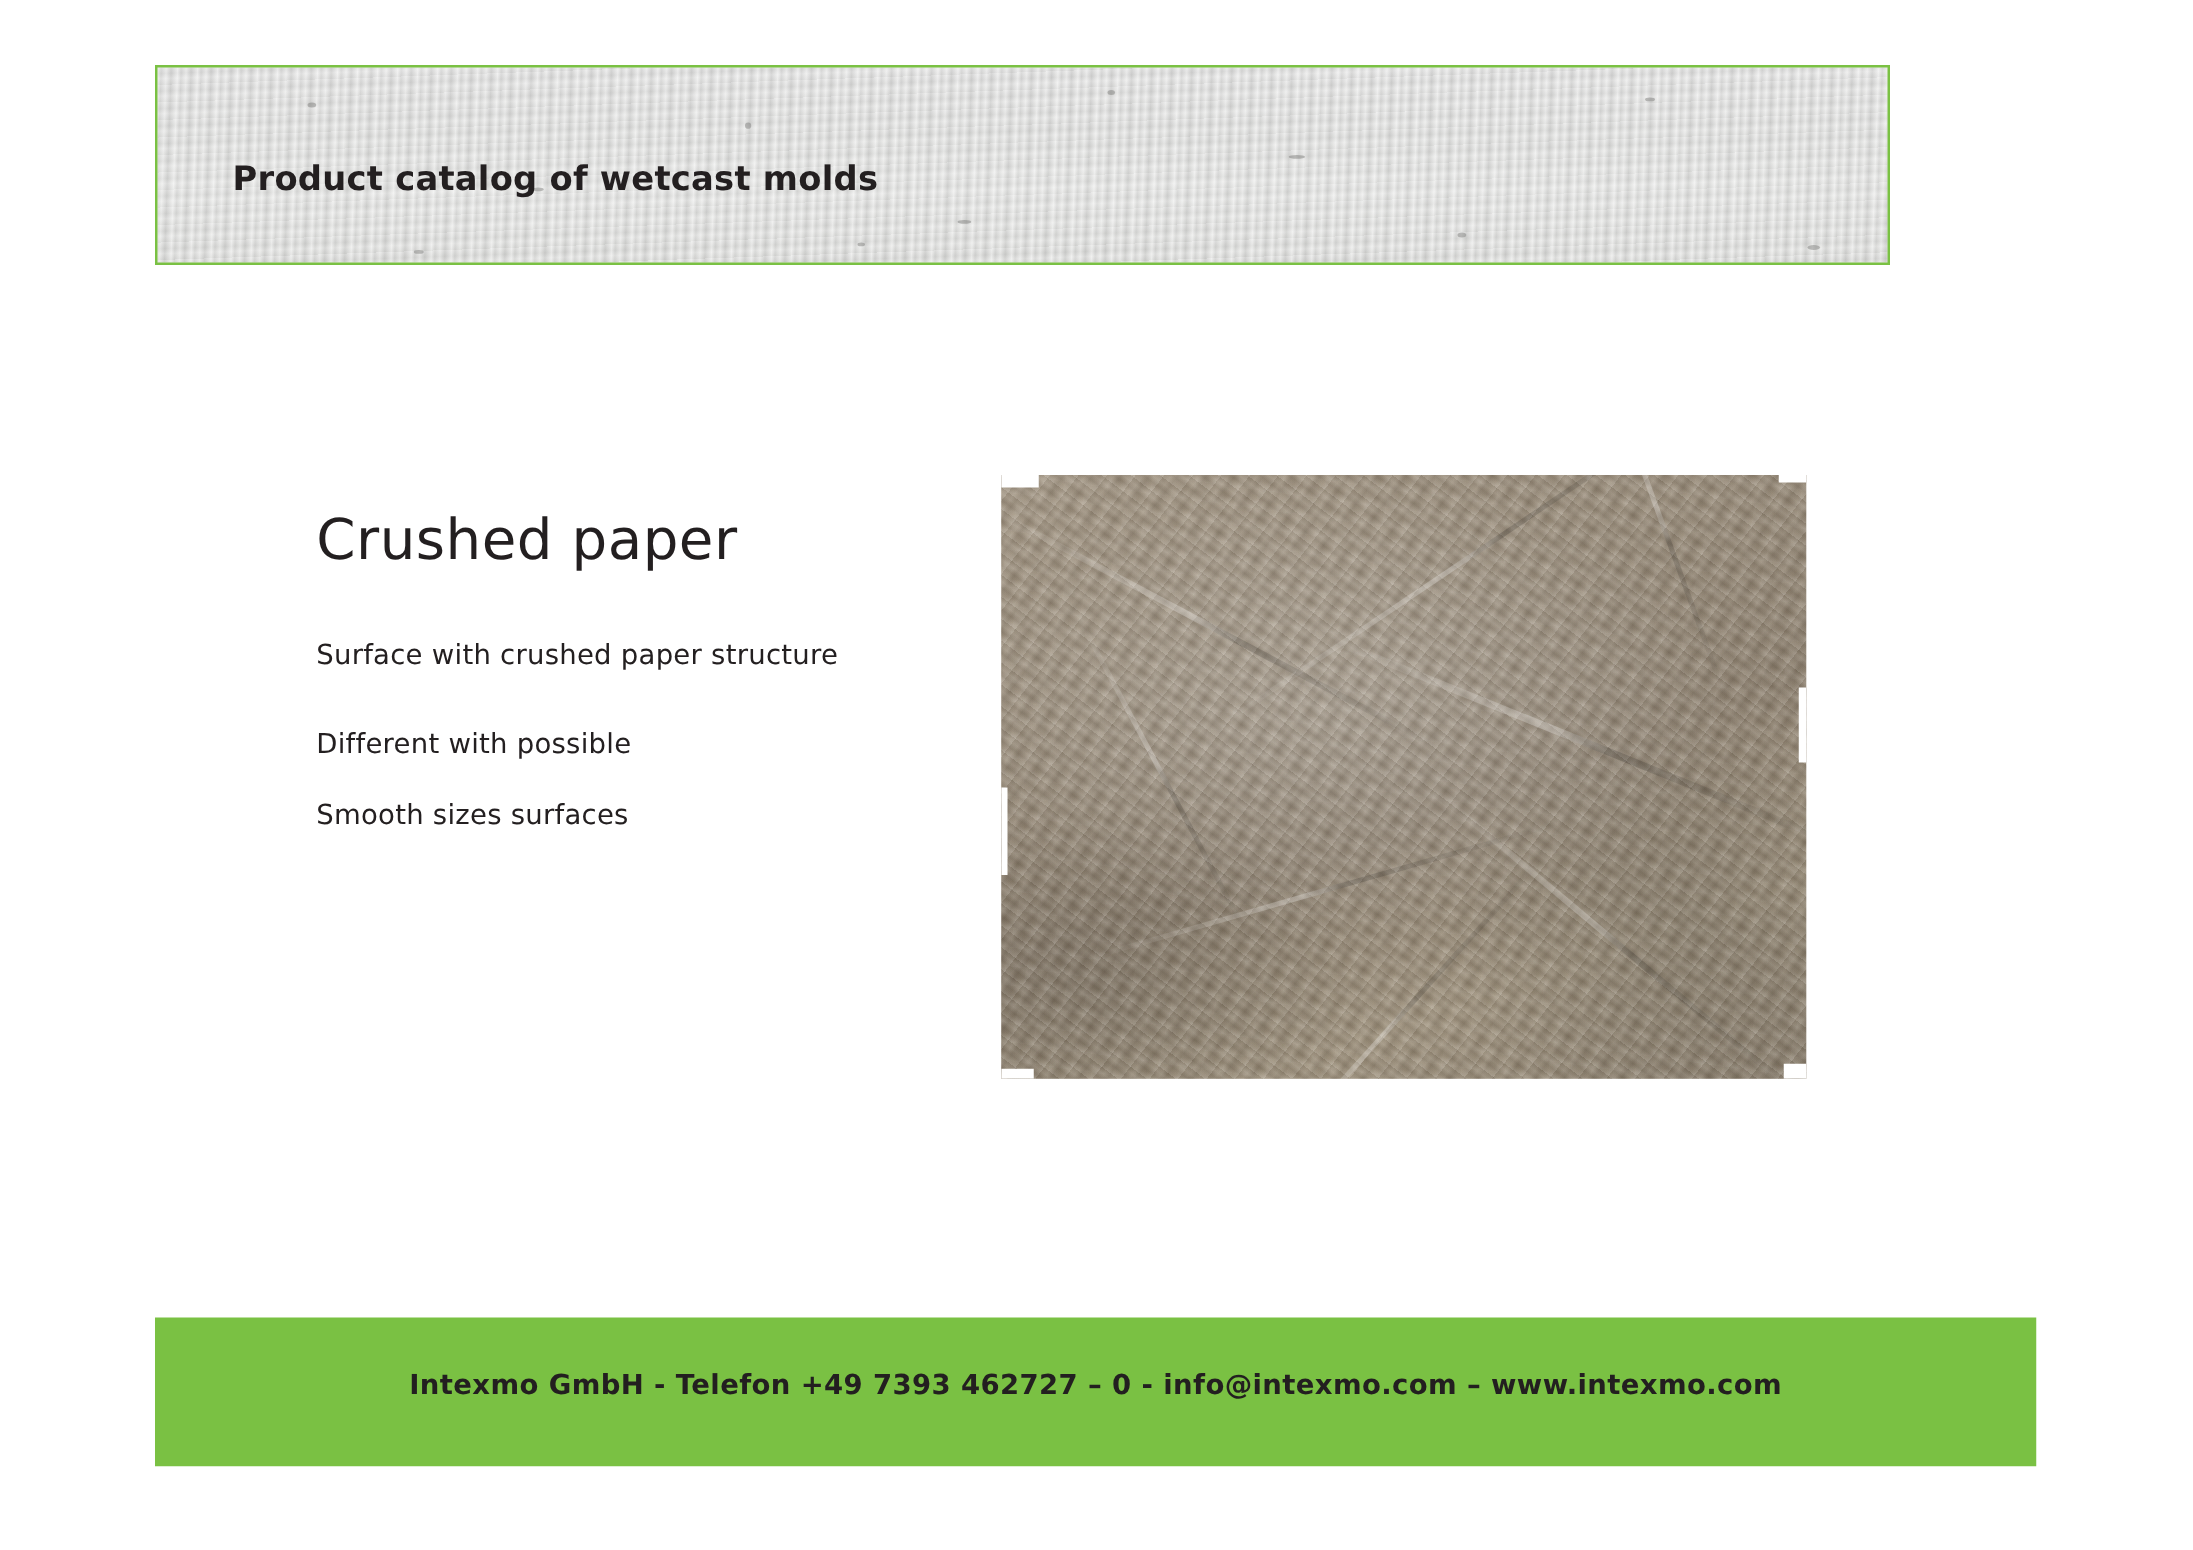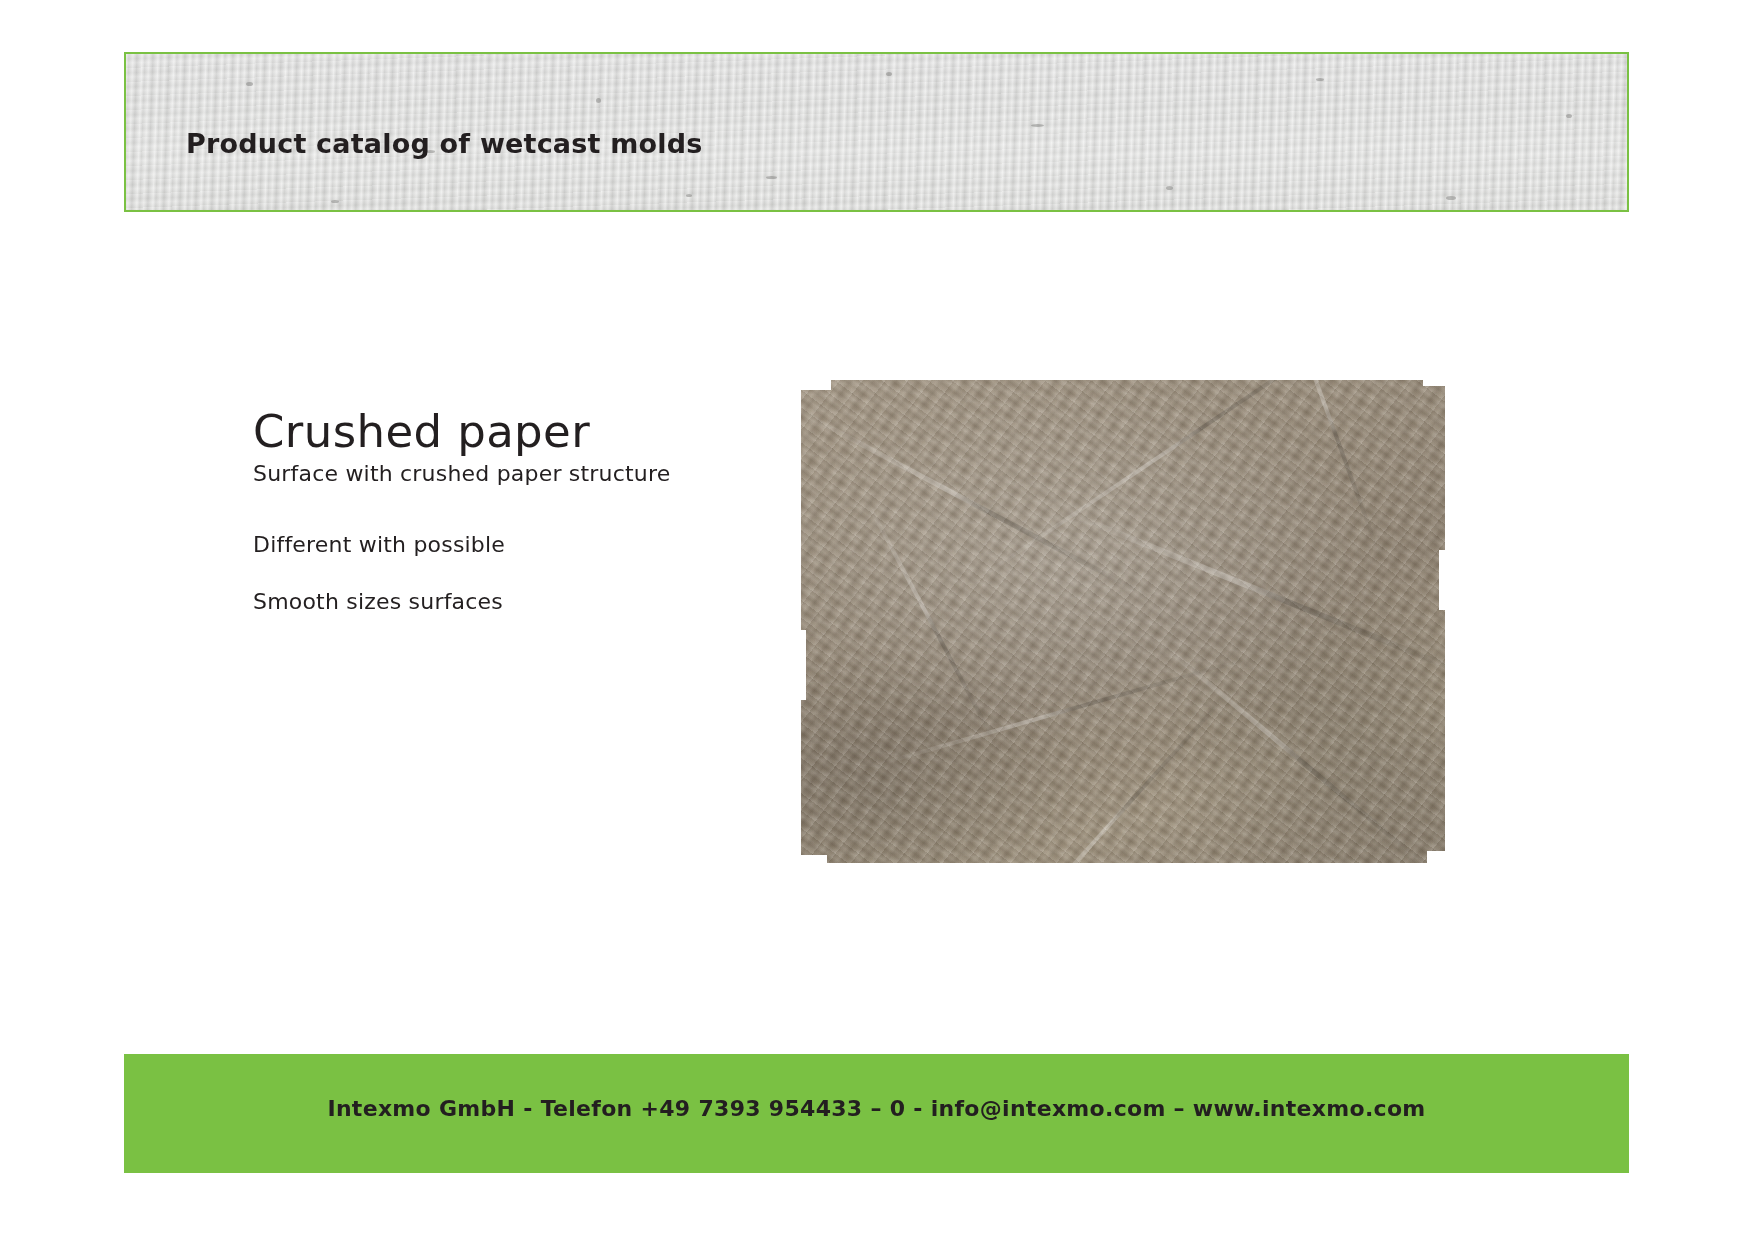--- a/index.html
+++ b/index.html
@@ -13,21 +13,21 @@
     position: relative;
     font-family: "DejaVu Sans", sans-serif;
     overflow: hidden;
   }
 
   
   .header-banner {
     position: absolute;
     left: 124px;
     top: 52px;
-    width: 1505px;
+    width: 1388px;
     height: 160px;
     border: 2px solid #7ac143;
     box-sizing: border-box;
     background:
       repeating-linear-gradient(92deg,
         rgba(255,255,255,0.55) 0px,
         rgba(210,210,210,0.35) 3px,
         rgba(255,255,255,0.45) 7px,
         rgba(190,190,190,0.3) 11px,
         rgba(255,255,255,0.5) 16px),
@@ -87,21 +87,21 @@
     left: 253px;
     top: 405px;
     font-size: 45px;
     color: #231f20;
     letter-spacing: 0.4px;
     white-space: nowrap;
   }
   .bullets {
     position: absolute;
     left: 253px;
-    top: 461px;
+    top: 512px;
     width: 520px;
   }
   .bullet {
     font-size: 22px;
     color: #231f20;
     letter-spacing: 0.2px;
     white-space: nowrap;
   }
   .bullet.b0 { margin-bottom: 46px; }
   .bullet.b1 { margin-bottom: 32px; }
@@ -217,14 +217,14 @@
 
   <div class="edge-top" style="left:0; top:0; width:30px; height:10px;"></div>
   <div class="edge-top" style="right:0; top:0; width:22px; height:6px;"></div>
   <div class="edge-bottom" style="left:0; bottom:0; width:26px; height:8px;"></div>
   <div class="edge-bottom" style="right:0; bottom:0; width:18px; height:12px;"></div>
   <div class="edge-right" style="right:0; top:170px; width:6px; height:60px;"></div>
   <div class="edge-left" style="left:0; top:250px; width:5px; height:70px;"></div>
 </div>
 
 <div class="footer-bar">
-  <div class="footer-text">Intexmo GmbH  -  Telefon +49 7393 954433 – 0 -  info@intexmo.com – www.intexmo.com</div>
+  <div class="footer-text">Intexmo GmbH  -  Telefon +49 7393 462727 – 0 -  info@intexmo.com – www.intexmo.com</div>
 </div>
 
 </body></html>

